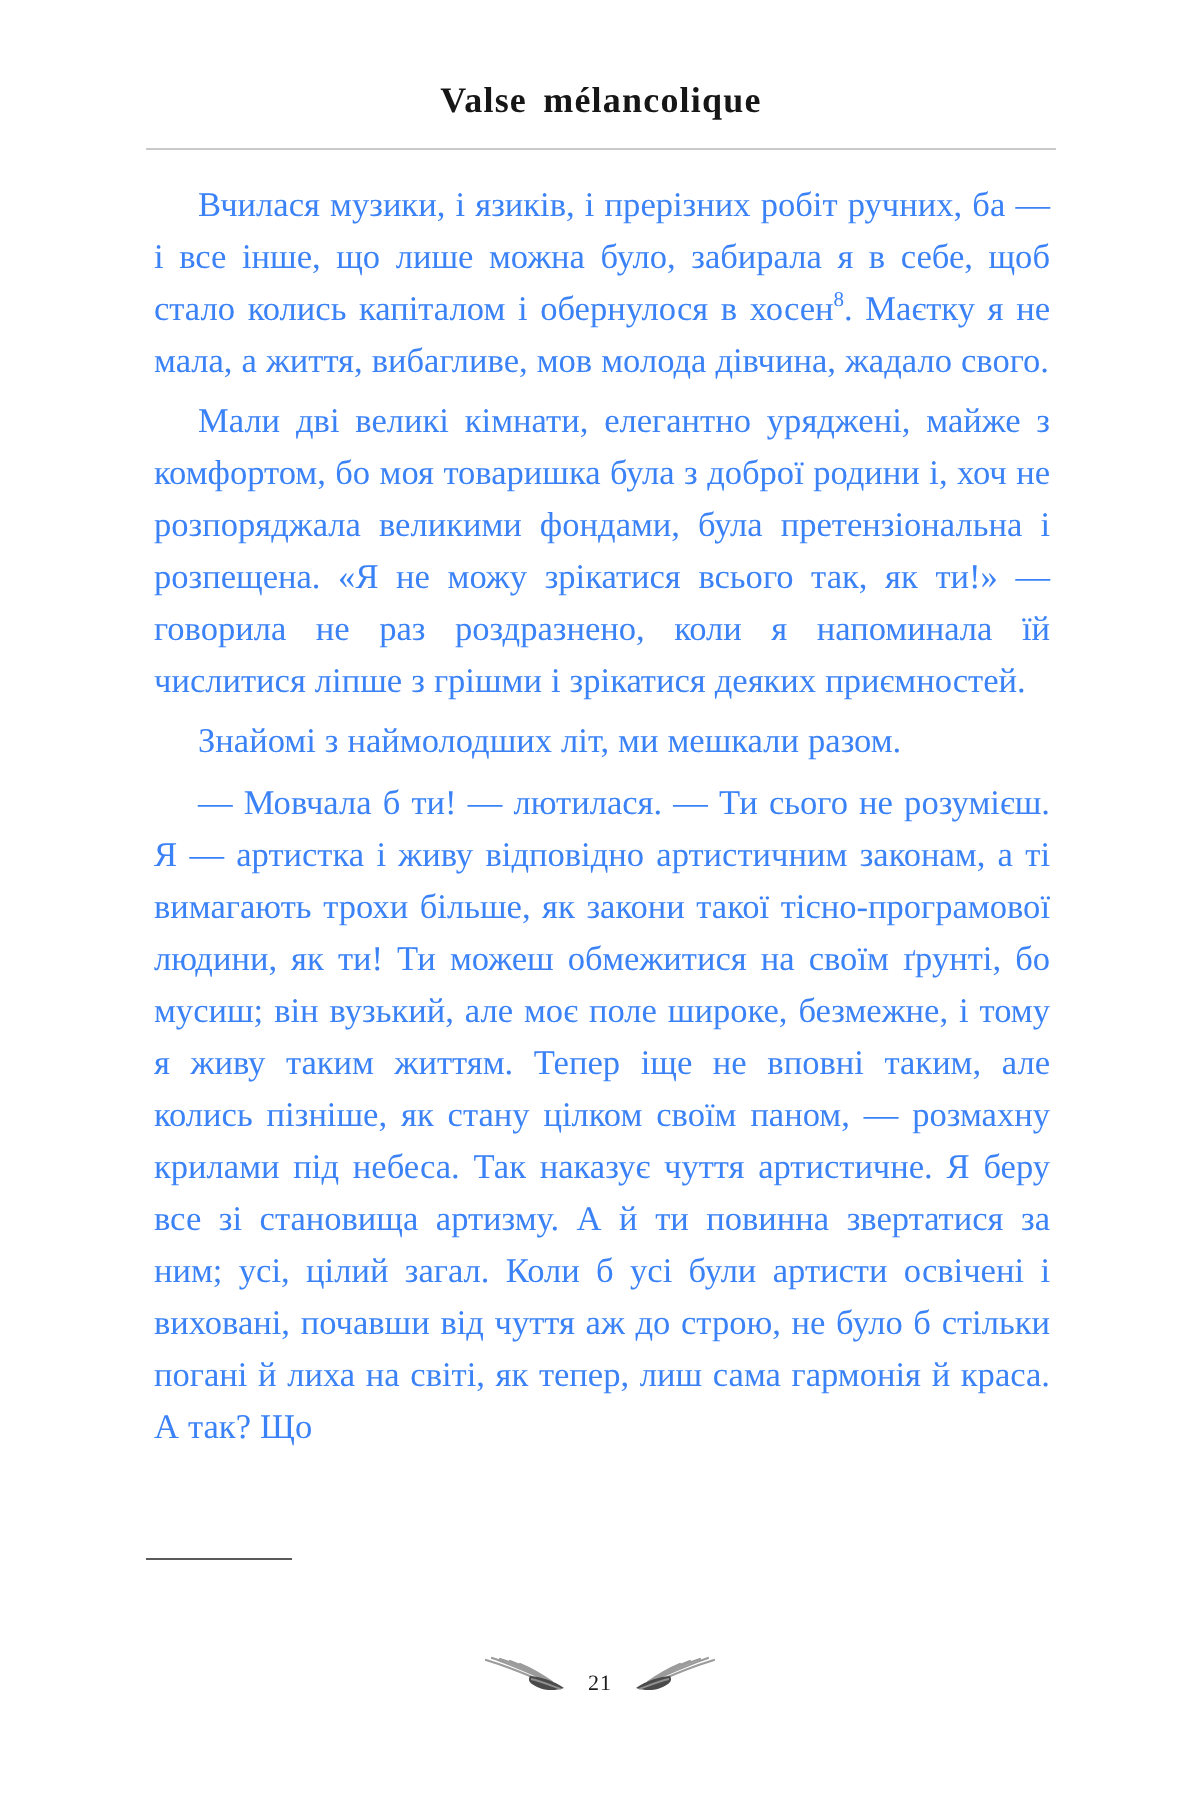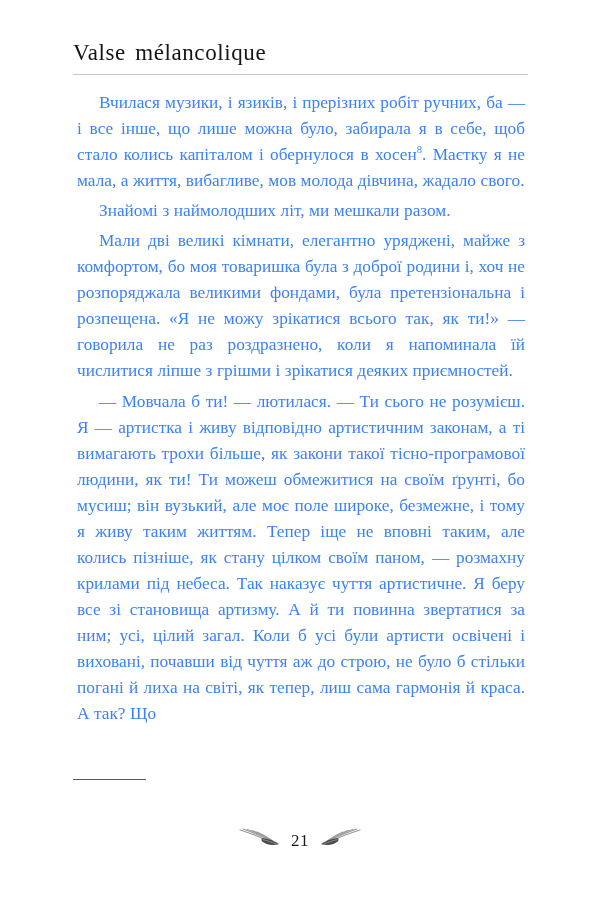--- a/index.html
+++ b/index.html
@@ -23,25 +23,26 @@
     height: 900px;
     box-sizing: border-box;
   }
 
   
   .running-head {
     position: absolute;
     left: 73px;
     top: 40px;
     width: 455px;
-    text-align: left;
-    font-size: 23px;
+    text-align: center;
+    font-size: 18px;
     letter-spacing: 0.6px;
     color: #161616;
     word-spacing: 3px;
+    font-weight: bold;
   }
   .head-rule {
     position: absolute;
     left: 73px;
     top: 74px;
     width: 455px;
     height: 1px;
     background: #c9c9c9;
   }
 
@@ -103,43 +104,43 @@
     position: absolute;
     left: 0;
     top: 828px;
     width: 600px;
     display: flex;
     align-items: center;
     justify-content: center;
     gap: 9px;
   }
   .folio-num {
-    font-size: 17px;
+    font-size: 11px;
     color: #1b1b1b;
     letter-spacing: 0.5px;
   }
   .ornament { display: block; }
   .ornament.right { transform: scaleX(-1); }
 </style>
 </head>
 <body>
 
 <div class="page">
 
   <div class="running-head">Valse mélancolique</div>
 
   <div class="head-rule"></div>
 
   <div class="textblock">
 
     <p class="para"><span>Вчилася музики, і язиків, і прерізних робіт ручних, ба — і все інше, що лише можна було, забирала я в себе, щоб стало колись капіталом і обернулося в хосен</span><sup class="fnref">8</sup><span>. Маєтку я не мала, а життя, вибагливе, мов молода дівчина, жадало свого.</span></p>
 
+    <p class="para">Мали дві великі кімнати, елегантно уряджені, майже з комфортом, бо моя товаришка була з доброї родини і, хоч не розпоряджала великими фондами, була претензіональна і розпещена. «Я не можу зрікатися всього так, як ти!» — говорила не раз роздразнено, коли я напоминала їй числитися ліпше з грішми і зрікатися деяких приємностей.</p>
+
     <p class="para">Знайомі з наймолодших літ, ми мешкали разом.</p>
-
-    <p class="para">Мали дві великі кімнати, елегантно уряджені, майже з комфортом, бо моя товаришка була з доброї родини і, хоч не розпоряджала великими фондами, була претензіональна і розпещена. «Я не можу зрікатися всього так, як ти!» — говорила не раз роздразнено, коли я напоминала їй числитися ліпше з грішми і зрікатися деяких приємностей.</p>
 
     <p class="para">— Мовчала б ти! — лютилася. — Ти сього не розумієш. Я — артистка і живу відповідно артистичним законам, а ті вимагають трохи більше, як закони такої тісно-програмової людини, як ти! Ти можеш обмежитися на своїм ґрунті, бо мусиш; він вузький, але моє поле широке, безмежне, і тому я живу таким життям. Тепер іще не вповні таким, але колись пізніше, як стану цілком своїм паном, — розмахну крилами під небеса. Так наказує чуття артистичне. Я беру все зі становища артизму. А й ти повинна звертатися за ним; усі, цілий загал. Коли б усі були артисти освічені і виховані, почавши від чуття аж до строю, не було б стільки погані й лиха на світі, як тепер, лиш сама гармонія й краса. А так? Що</p>
 
   </div>
 
   <div class="footnote-area">
     <div class="footnote-rule"></div>
   </div>
 
   <div class="folio">

